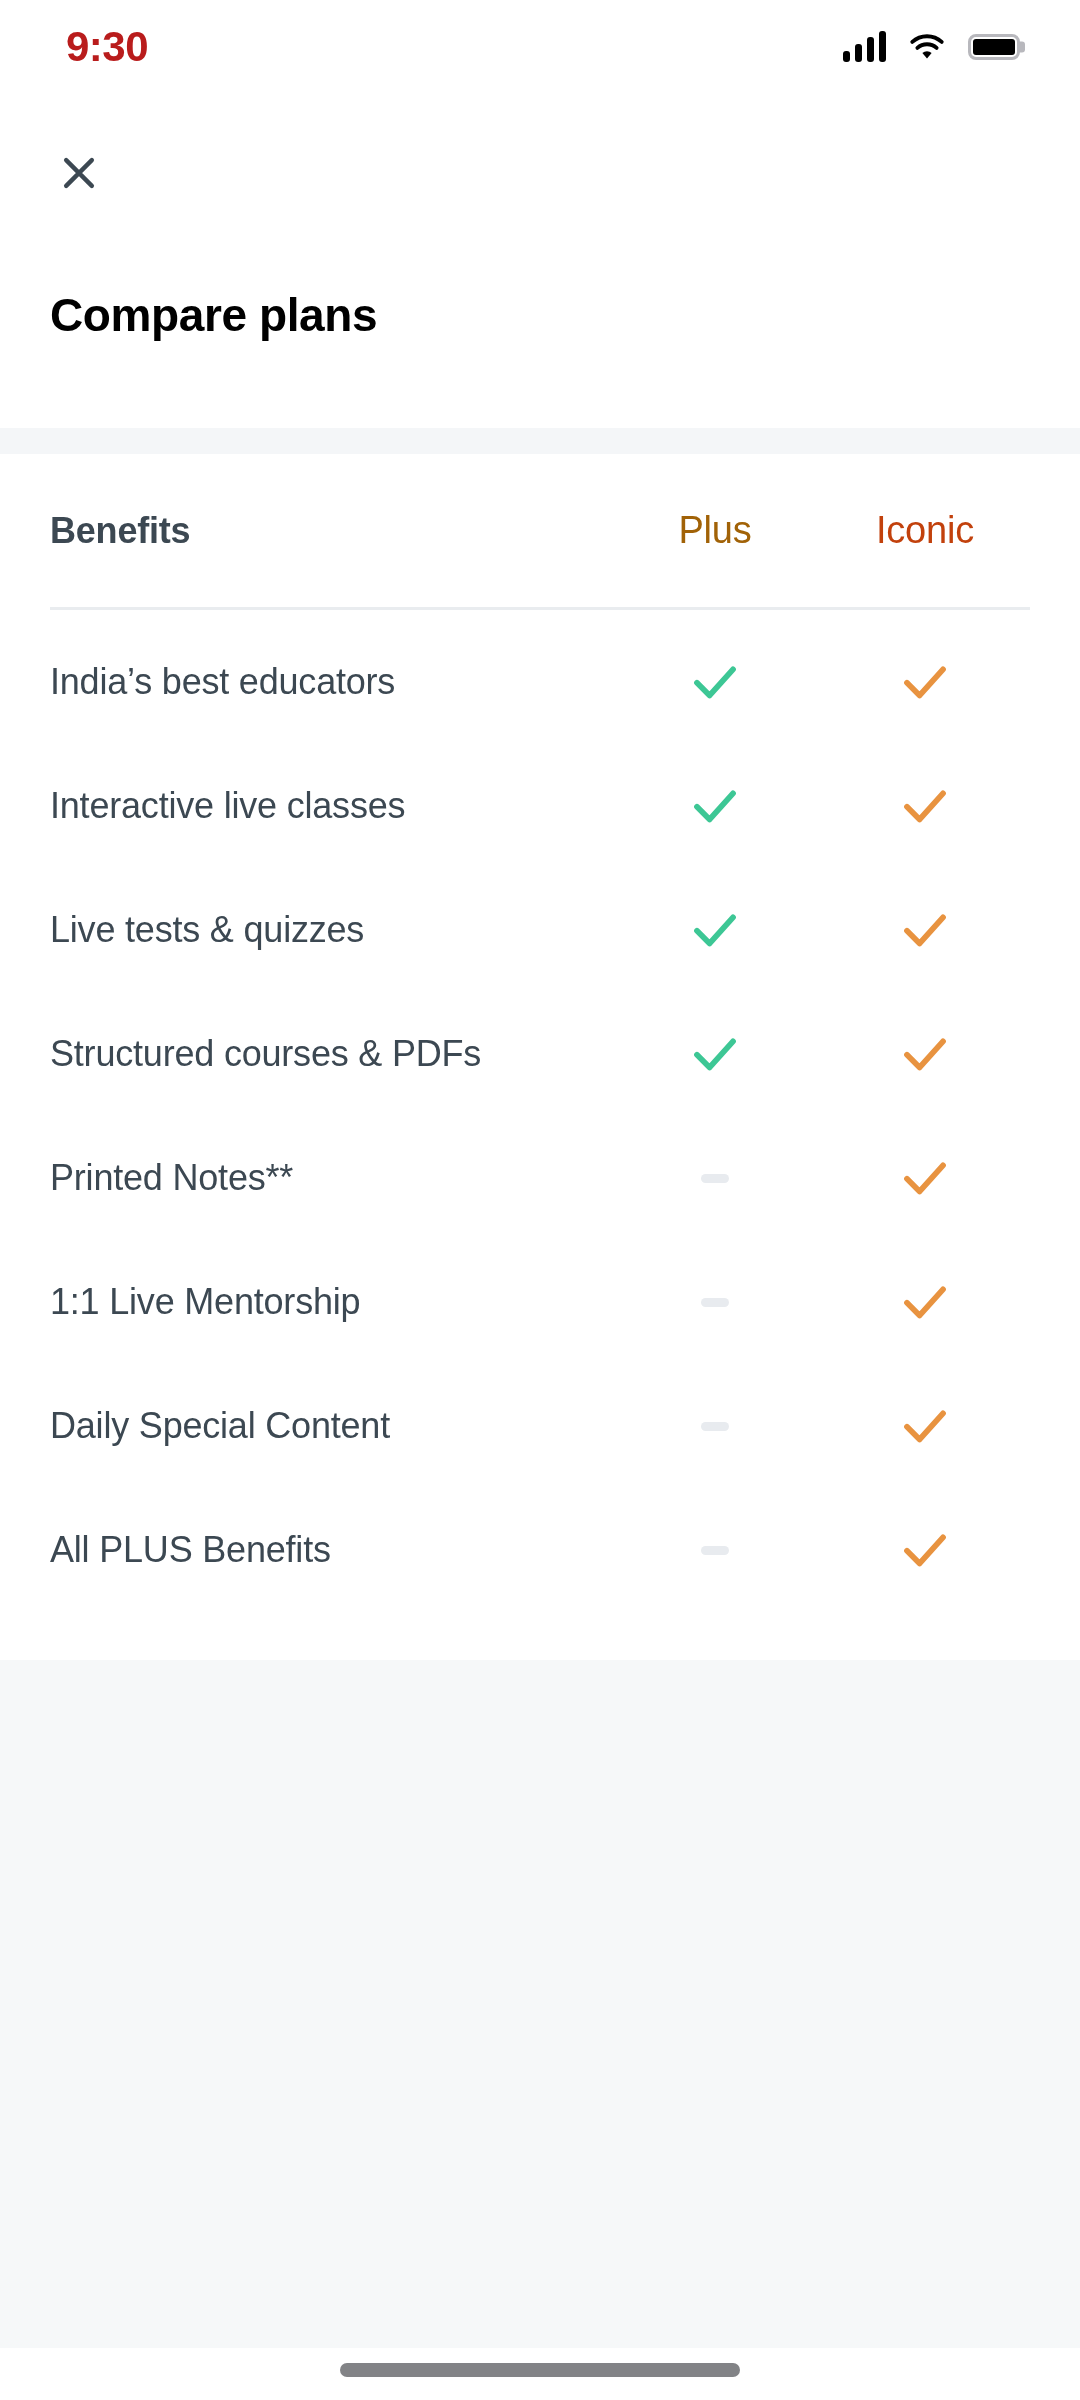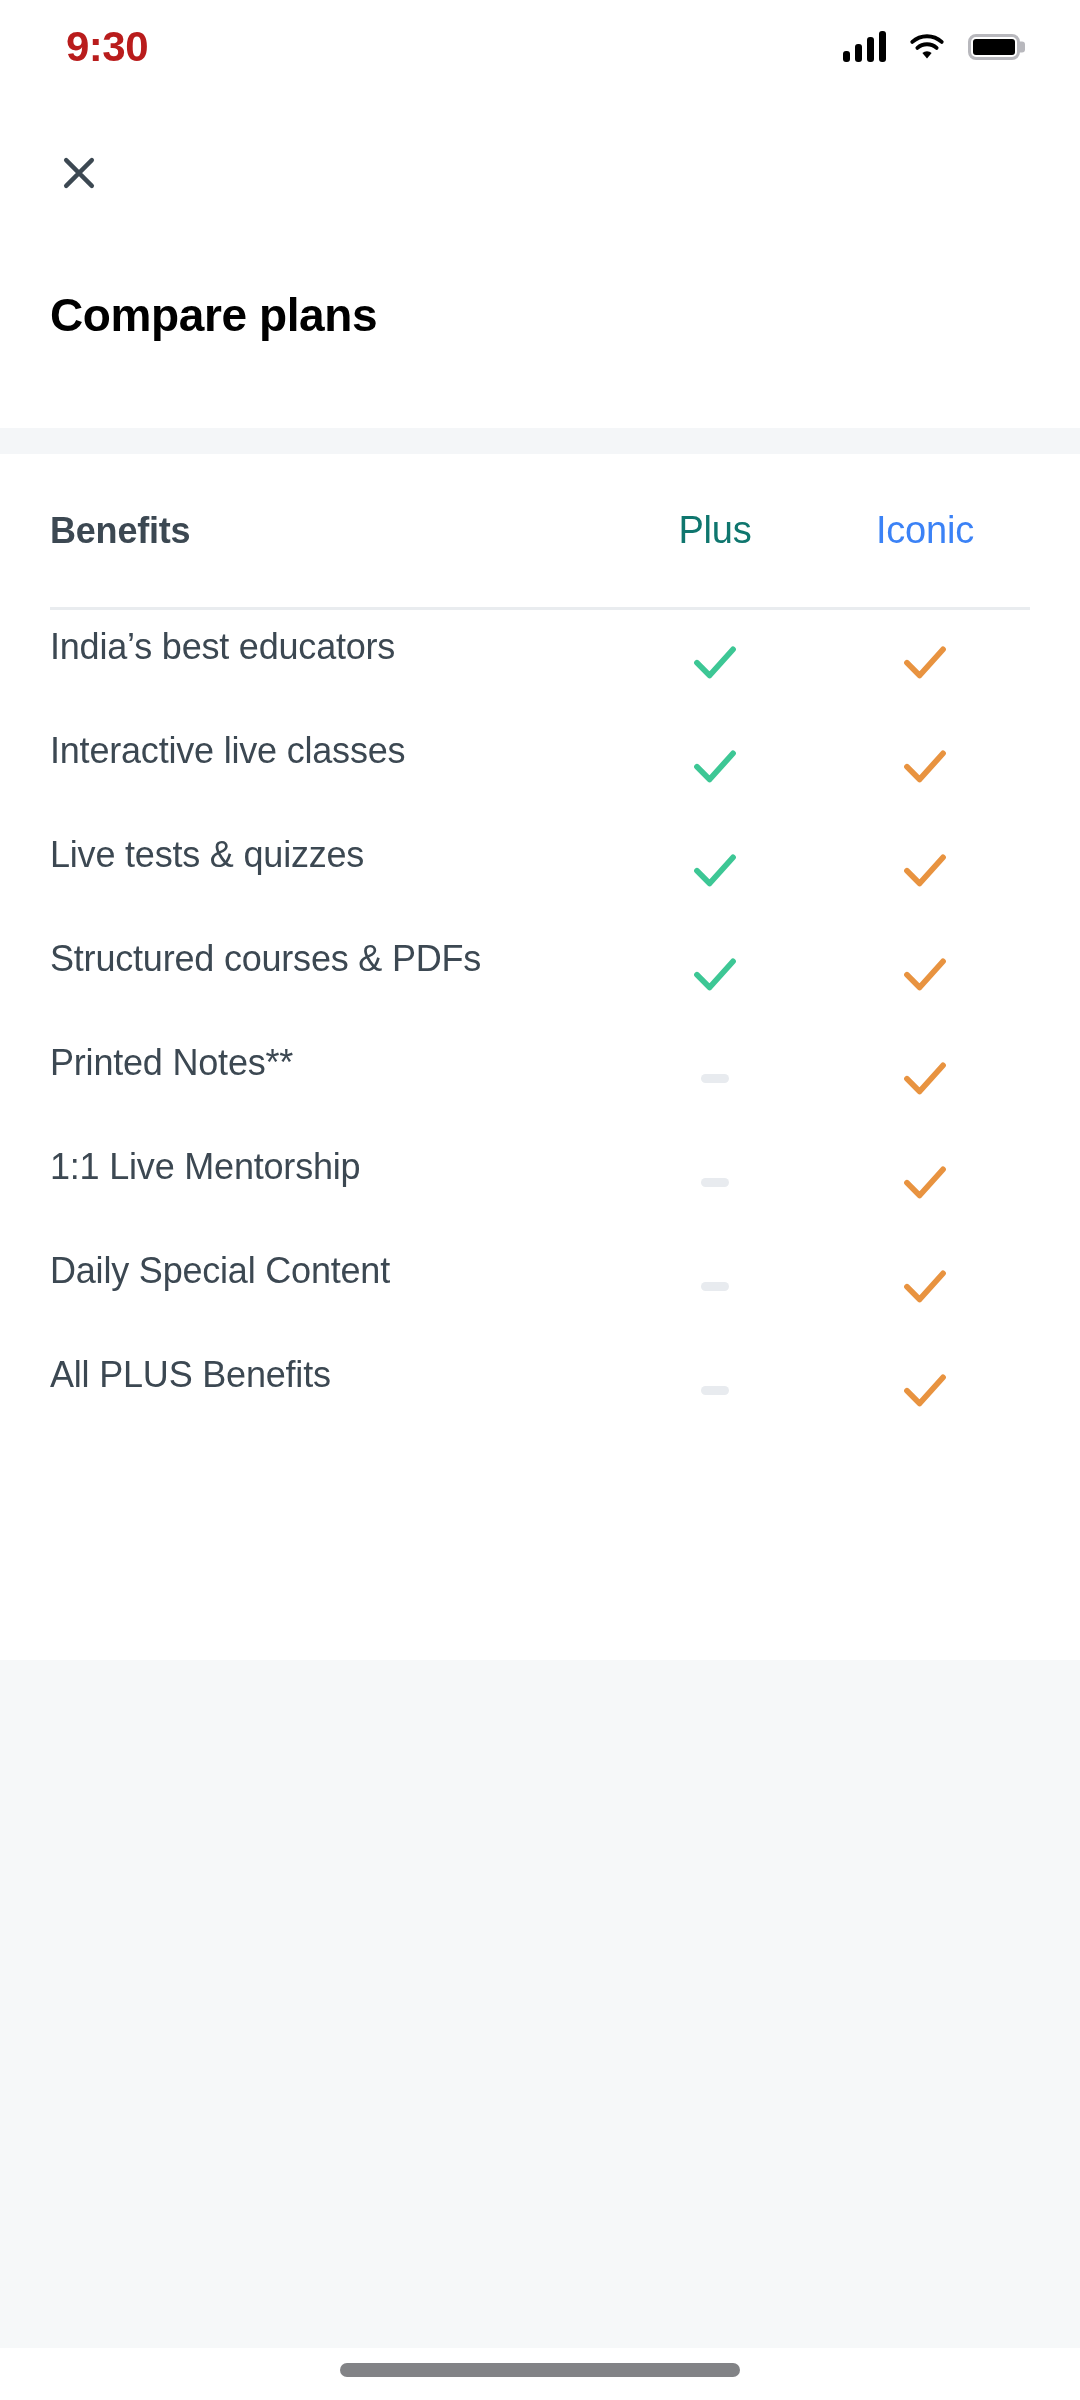--- a/index.html
+++ b/index.html
@@ -81,27 +81,28 @@
   .th-benefit{
     flex:0 0 560px;
     font-size:36px; font-weight:600; color:#3C4852;
     letter-spacing:-0.2px;
   }
   .th-plan{
     flex:1; text-align:center;
     font-size:38px; font-weight:500;
     letter-spacing:-0.2px;
   }
-  .th-plus{ color:#0f766e; }
-  .th-iconic{ color:#3b82f6; }
+  .th-plus{ color:#a16207; }
+  .th-iconic{ color:#c2410c; }
 
   .row{
-    display:flex; 
+    display:flex; align-items:center;
     min-height:104px;
     padding:14px 0;
+    margin-top:20px;
   }
   .cell-benefit{
     flex:0 0 560px;
     font-size:36px; color:#3C4852; font-weight:400;
     line-height:1.28; letter-spacing:-0.2px;
     padding-right:30px;
   }
   .cell-mark{
     flex:1; display:flex; align-items:center; justify-content:center;
   }

